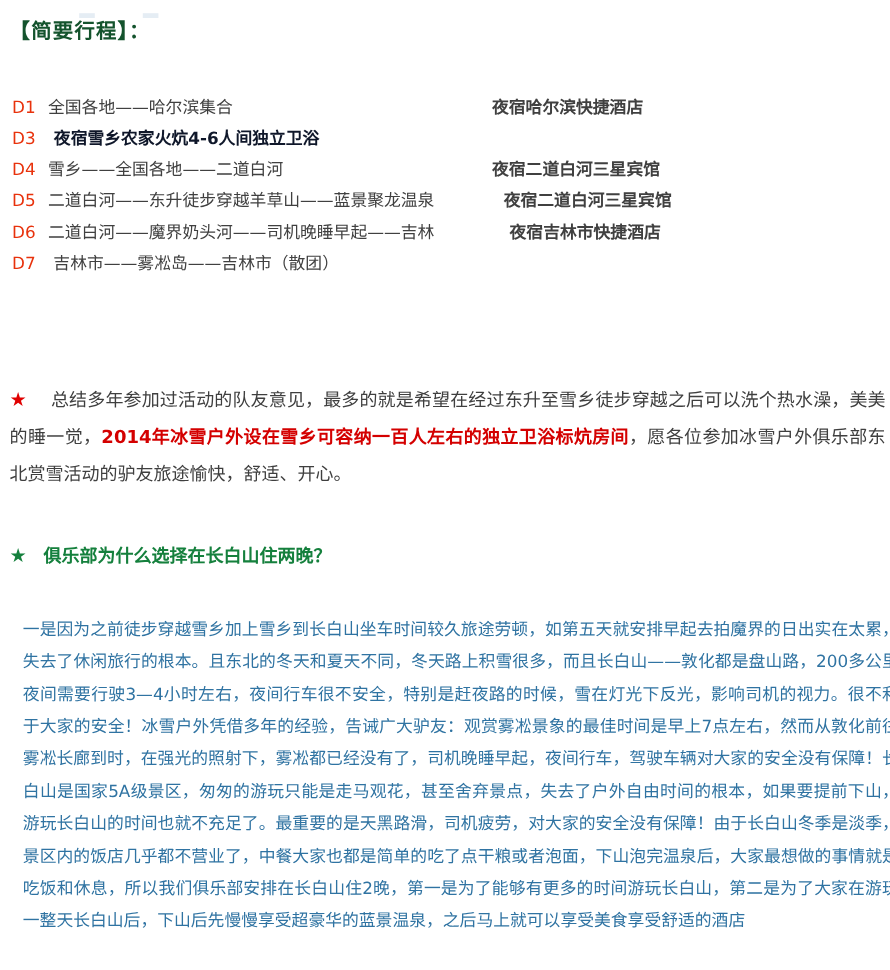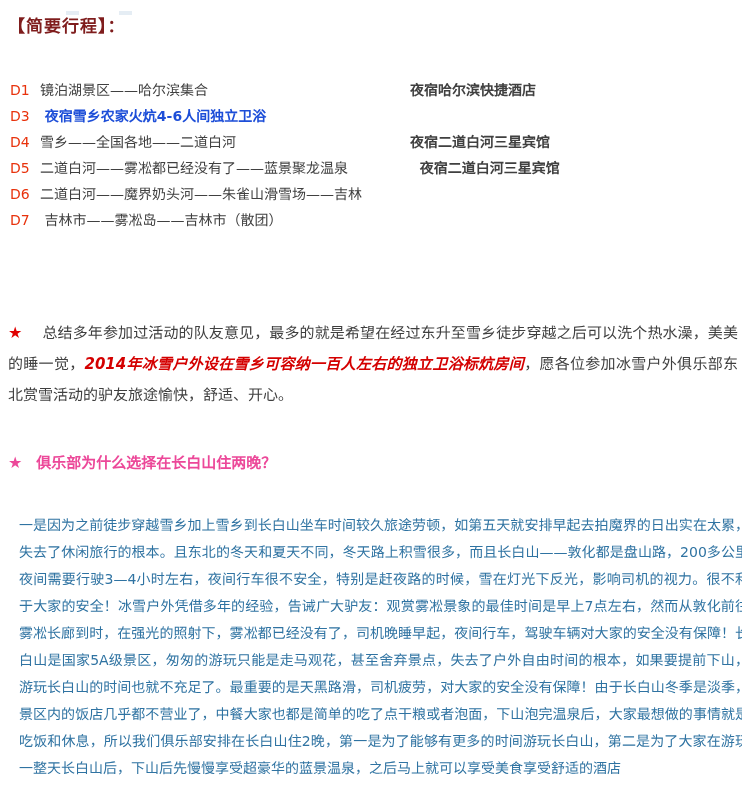--- a/index.html
+++ b/index.html
@@ -15,47 +15,47 @@
 
   
   .remnant { position: absolute; top: 0; left: 66px; height: 4px; }
   .remnant i {
     display: inline-block; width: 13px; height: 4px; margin-right: 40px;
     background: #dfe9f1; opacity: .8;
   }
 
   .brief-heading {
     margin: 4px 0 0 0;
-    color: #7f1d1d;
+    color: #14532d;
     font-size: 17px;
     font-weight: bold;
     letter-spacing: 1px;
   }
 
   .itinerary { margin-top: 40px; font-size: 14px; color: #404040; }
   .it-row { display: flex; height: 26px; line-height: 26px; align-items: flex-start; }
   .day { color: #e8320c; width: 30px; flex: none; margin-left: 2px; }
   .route { width: 370px; flex: none; white-space: pre; overflow: hidden; }
   .stay { white-space: pre; font-weight: bold; }
-  .stay.hl { color: #1d4ed8; font-weight: bold; }
+  .stay.hl { color: #0f172a; font-weight: bold; }
 
   .summary-para {
     margin: 84px 0 0 0;
     font-size: 15px;
     line-height: 31px;
     color: #3f3f3f;
     text-align: justify;
     width: 730px;
   }
   .summary-para .star { color: #e00000; font-size: 16px; margin-right: 20px; }
-  .summary-para .hl { color: #d40000; font-weight: bold; font-style: italic; }
+  .summary-para .hl { color: #d40000; font-weight: bold; }
 
   .why-heading {
     margin: 40px 0 0 0;
-    color: #ec4899;
+    color: #15803d;
     font-size: 15px;
     font-weight: bold;
   }
   .why-heading .star { font-size: 16px; margin-right: 14px; }
 
   .why-body {
     margin: 40px 0 0 11px;
     font-size: 14px;
     line-height: 27px;
     color: #2f73a2;
@@ -68,40 +68,41 @@
 
 <div class="remnant"><i></i><i></i></div>
 
 <div class="page">
 
   <h1 class="brief-heading">【简要行程】：</h1>
 
   <div class="itinerary">
     <div class="it-row">
       <span class="day">D1</span>
-      <span class="route">镜泊湖景区——哈尔滨集合</span>
+      <span class="route">全国各地——哈尔滨集合</span>
       <span class="stay">夜宿哈尔滨快捷酒店</span>
     </div>
     <div class="it-row">
       <span class="day">D3</span>
       <span class="stay hl"> 夜宿雪乡农家火炕4-6人间独立卫浴</span>
     </div>
     <div class="it-row">
       <span class="day">D4</span>
       <span class="route">雪乡——全国各地——二道白河</span>
       <span class="stay">夜宿二道白河三星宾馆</span>
     </div>
     <div class="it-row">
       <span class="day">D5</span>
-      <span class="route">二道白河——雾凇都已经没有了——蓝景聚龙温泉</span>
+      <span class="route">二道白河——东升徒步穿越羊草山——蓝景聚龙温泉</span>
       <span class="stay">  夜宿二道白河三星宾馆</span>
     </div>
     <div class="it-row">
       <span class="day">D6</span>
-      <span class="route">二道白河——魔界奶头河——朱雀山滑雪场——吉林</span>
+      <span class="route">二道白河——魔界奶头河——司机晚睡早起——吉林</span>
+      <span class="stay">   夜宿吉林市快捷酒店</span>
     </div>
     <div class="it-row">
       <span class="day">D7</span>
       <span class="route"> 吉林市——雾凇岛——吉林市（散团）</span>
       <span class="stay"></span>
     </div>
   </div>
 
   <p class="summary-para">
     <span class="star">★</span><span>总结多年参加过活动的队友意见，最多的就是希望在经过东升至雪乡徒步穿越之后可以洗个热水澡，美美的睡一觉，</span><span class="hl">2014年冰雪户外设在雪乡可容纳一百人左右的独立卫浴标炕房间</span><span>，愿各位参加冰雪户外俱乐部东北赏雪活动的驴友旅途愉快，舒适、开心。</span>

